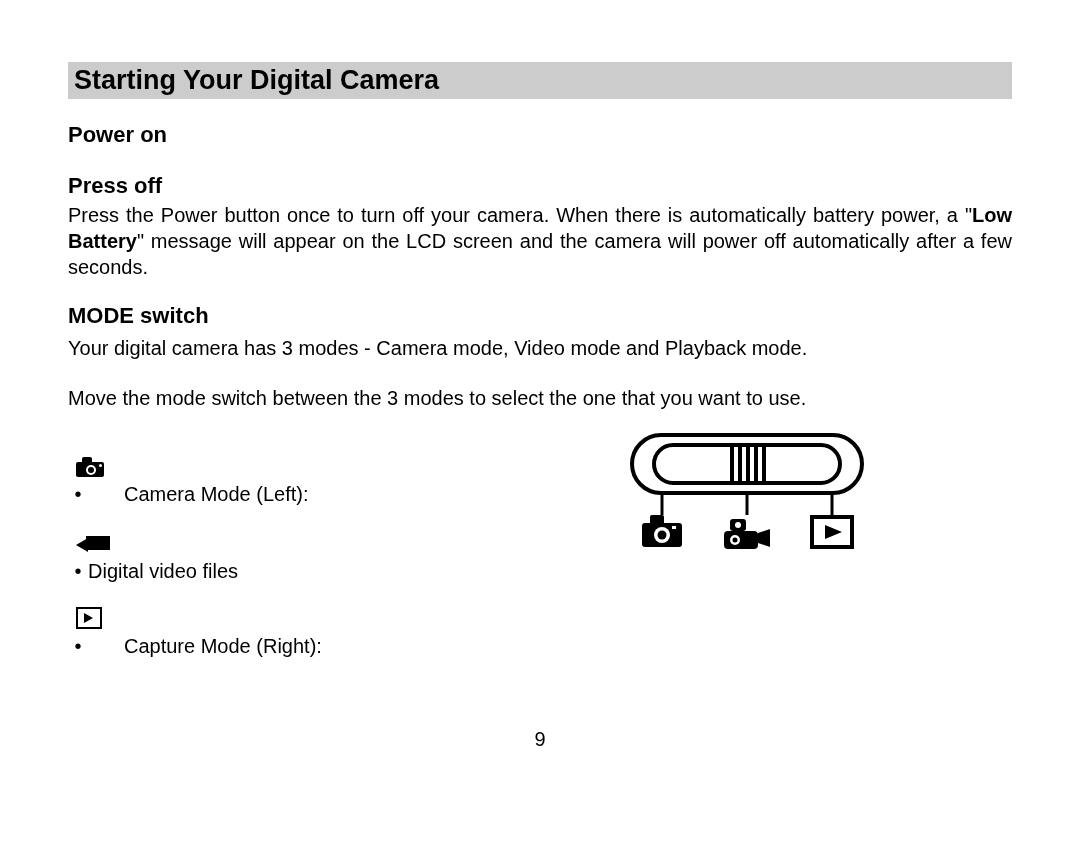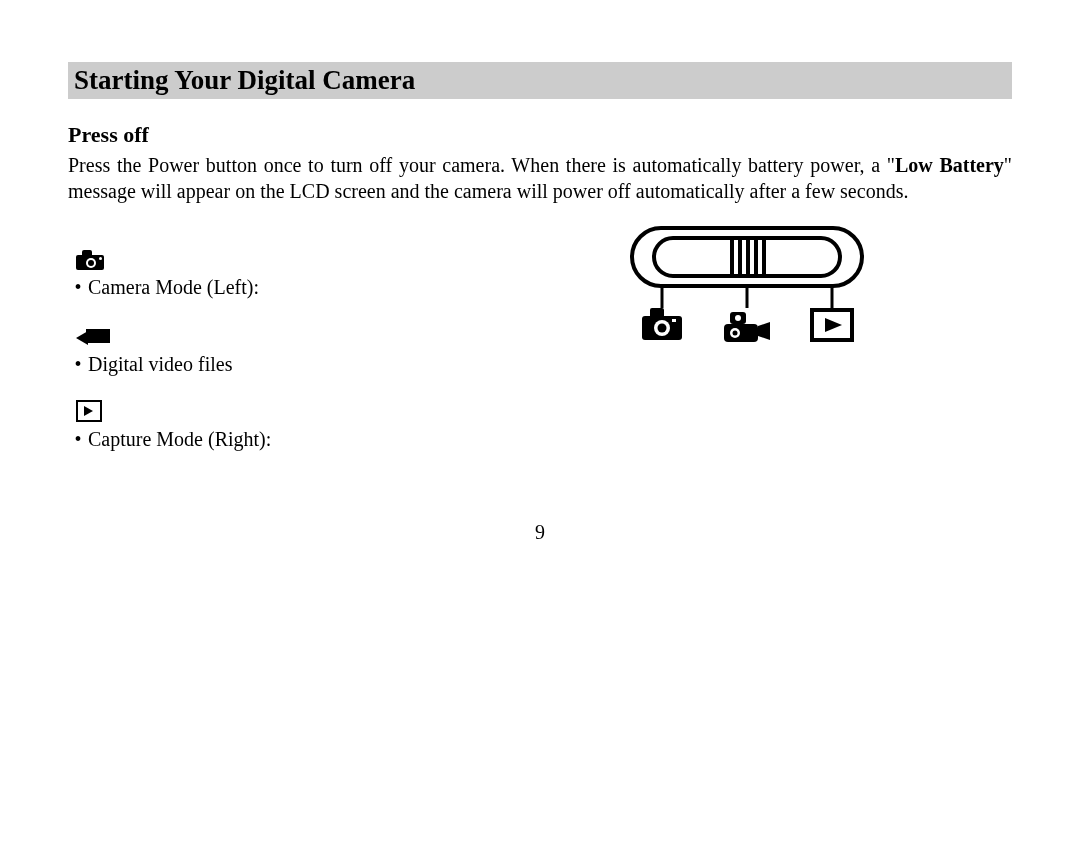--- a/index.html
+++ b/index.html
@@ -6,21 +6,20 @@
     margin: 0;
     padding: 0;
     background: #fff;
     font-family: Arial, Helvetica, sans-serif;
     color: #000;
     width: 1080px;
   }
   .page {
     padding: 62px 68px 30px 68px;
     box-sizing: border-box;
-    font-family: Liberation Serif, serif;
   }
   .title-bar {
     background: #cccccc;
     padding: 3px 6px 3px 6px;
     font-size: 27px;
     font-weight: bold;
   }
   .section {
     margin-top: 22px;
     font-size: 20px;
@@ -49,20 +48,21 @@
     margin-top: 6px;
   }
   .bullet {
     width: 20px;
     text-align: center;
     flex: 0 0 auto;
   }
   .mode-label {
     width: 240px;
     flex: 0 0 auto;
+    margin-left: 36px;
   }
   .mode-desc {
     flex: 1 1 auto;
   }
   .icon-row {
     margin-left: 8px;
     margin-bottom: 6px;
   }
   .icon-row.second {
     margin-top: 30px;
@@ -132,29 +132,35 @@
   }
 </style>
 </head>
 <body>
 
 <div class="page">
 
   <div class="title-bar">Starting Your Digital Camera</div>
 
   <div class="section">
+    <div class="section-heading">Power on</div>
   </div>
 
   <div class="section">
     <div class="section-heading">Press off</div>
     <div>
       <span>Press the Power button once to turn off your camera. When there is automatically battery power, a "</span><b>Low Battery</b><span>" message will appear on the LCD screen and the camera will power off automatically after a few seconds.</span>
     </div>
   </div>
 
+  <div class="section">
+    <div class="section-heading">MODE switch</div>
+    <div class="mode-text">Your digital camera has 3 modes - Camera mode, Video mode and Playback mode.</div>
+    <div class="mode-text2">Move the mode switch between the 3 modes to select the one that you want to use.</div>
+  </div>
 
   <div class="modes-area">
 
     <div class="diagram">
       <svg viewBox="0 0 270 140" width="270" height="140">
 
         <rect x="20" y="8" width="230" height="58" rx="29" ry="29" fill="none" stroke="#000" stroke-width="4"></rect>
 
         <rect x="42" y="18" width="186" height="38" rx="19" ry="19" fill="none" stroke="#000" stroke-width="4"></rect>
 

